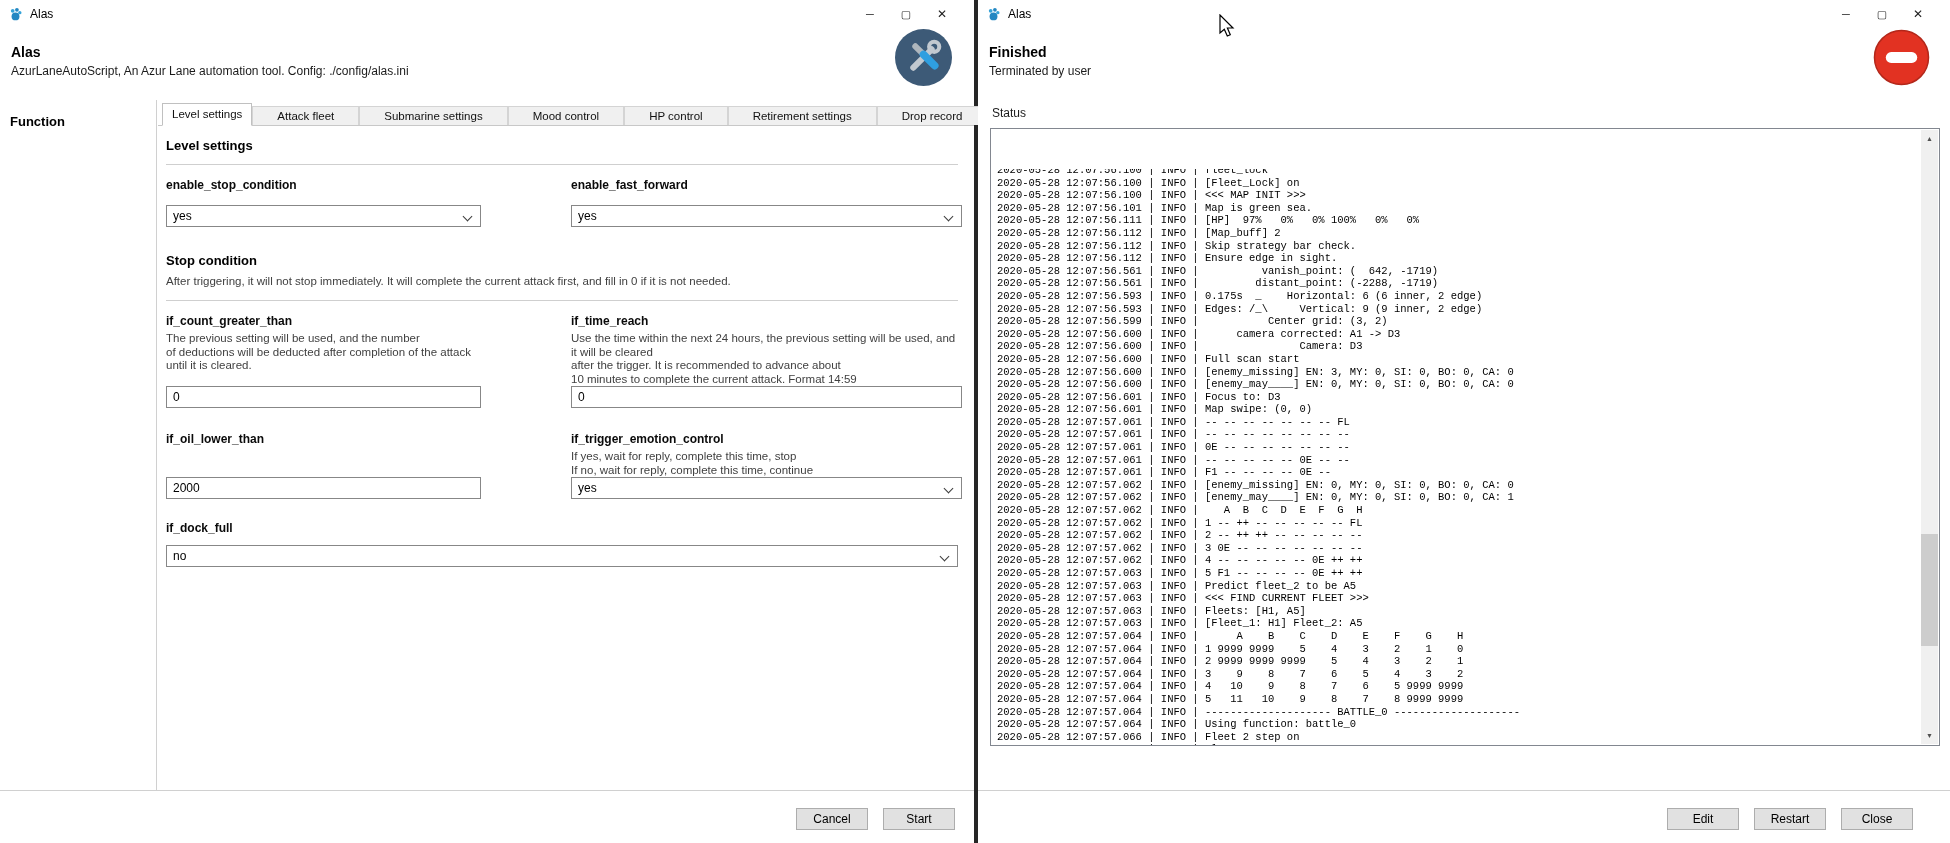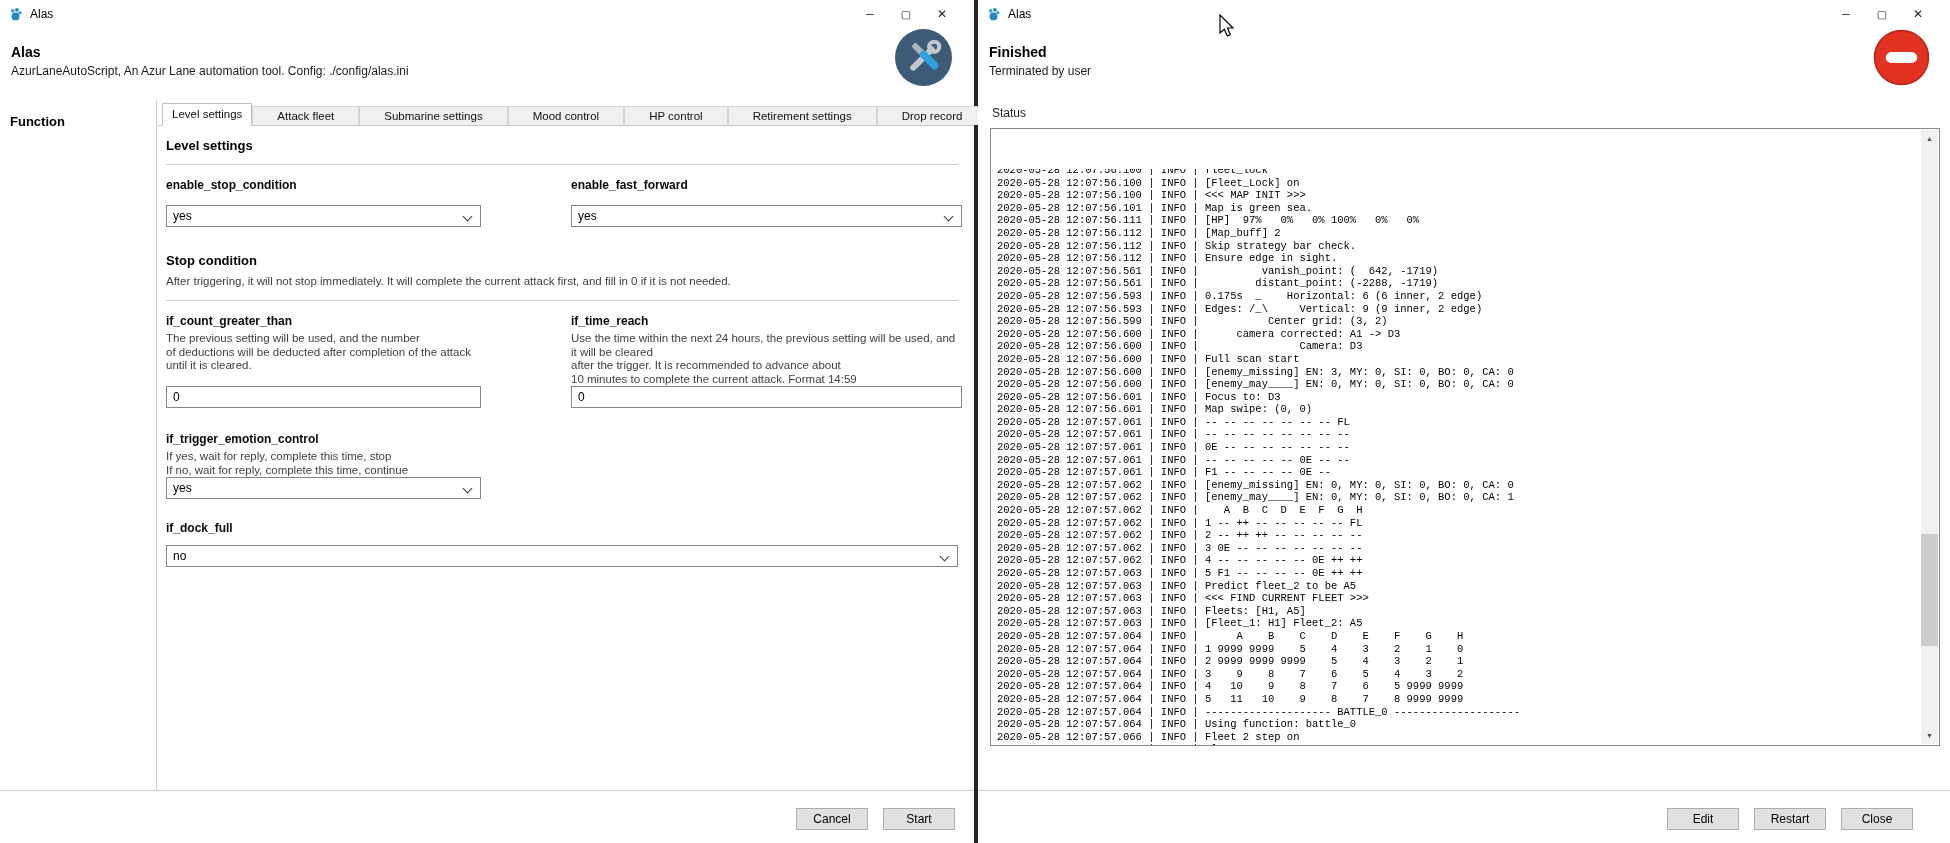--- a/index.html
+++ b/index.html
@@ -173,20 +173,24 @@
           <div class="cell">
             <div class="f-label">if_time_reach</div>
             <div class="f-desc">Use the time within the next 24 hours, the previous setting will be used, and it will be cleared
  after the trigger. It is recommended to advance about
  10 minutes to complete the current attack. Format 14:59</div>
             <input class="txt mt-auto" readonly="" value="0" style="">
           </div>
         </div>
 
         <div class="row" style="margin-top:24px; min-height:62px;">
+          <div class="cell">
+            <div class="f-label">if_oil_lower_than</div>
+            <input class="txt mt-auto" readonly="" value="2000" style="">
+          </div>
           <div class="cell">
             <div class="f-label">if_trigger_emotion_control</div>
             <div class="f-desc">If yes, wait for reply, complete this time, stop
 If no, wait for reply, complete this time, continue</div>
             <div class="combo mt-auto">
               <span>yes</span>
               <span class="chev"></span>
             </div>
           </div>
         </div>

